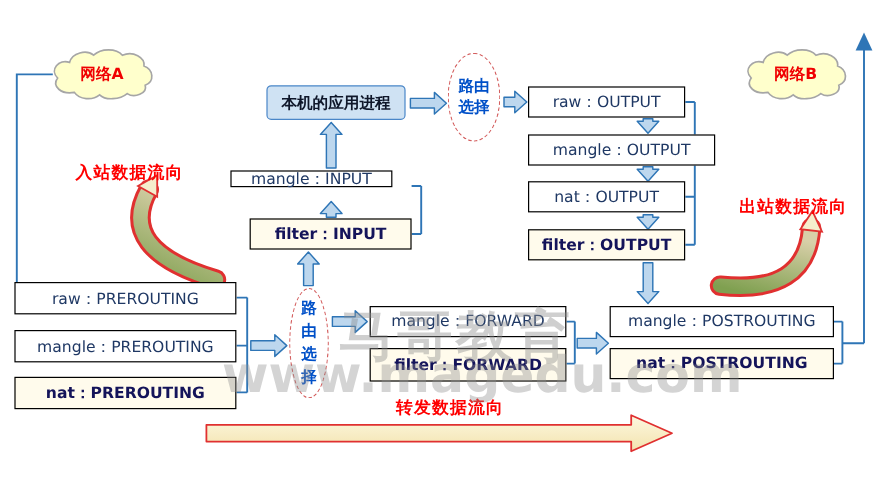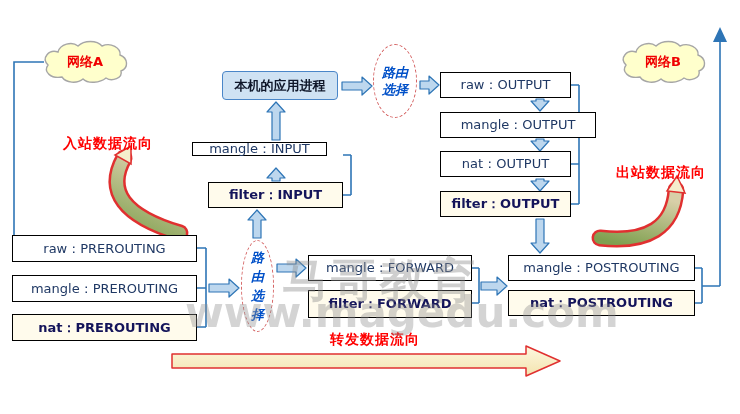--- a/index.html
+++ b/index.html
@@ -22,21 +22,21 @@
     position: absolute; z-index: 2;
     border: 1.4px solid #4a86c8; border-radius: 4px;
     background: #cfe2f3; color: #0f172a;
     font-weight: bold; font-size: 13px;
     display: flex; align-items: center; justify-content: center; white-space: nowrap;
   }
   .routing {
     position: absolute; z-index: 2;
     border: 1.6px dashed #d45f5f; border-radius: 50%;
     background: #ffffff; color: #0050c8; font-weight: bold; font-size: 13px;
-    display: flex; align-items: center; justify-content: center; font-style: italic;
+    display: flex; align-items: center; justify-content: center;
   }
   .routing .rt { word-break: break-all; text-align: center; line-height: 17px; }
   .routing.top .rt { width: 30px; }
   .routing.bottom .rt { width: 16px; line-height: 19px; }
   .cloud { position: absolute; z-index: 2; text-align: center; }
   .cloud svg { display: block; width: 100%; height: 100%; }
   .cloud-label {
     position: absolute; left: 0; top: 0; right: 0; bottom: 0;
     display: flex; align-items: center; justify-content: center;
     color: #f00000; font-weight: bold; font-size: 13px;

